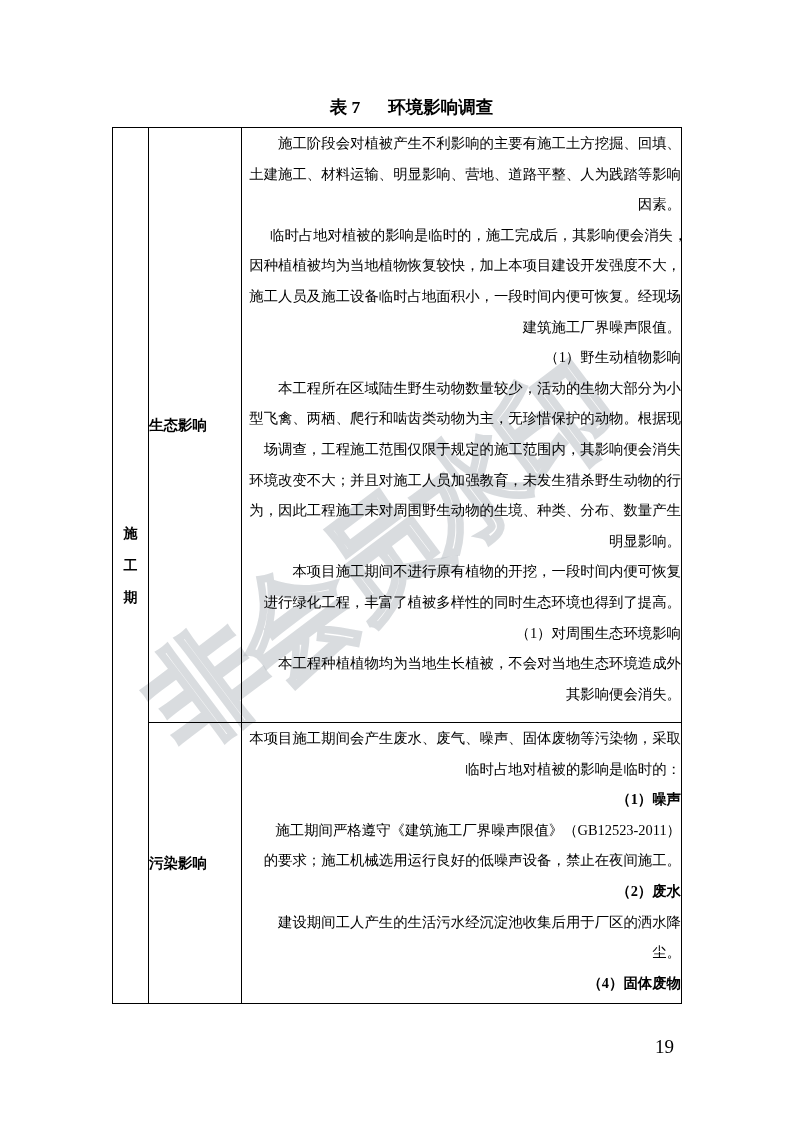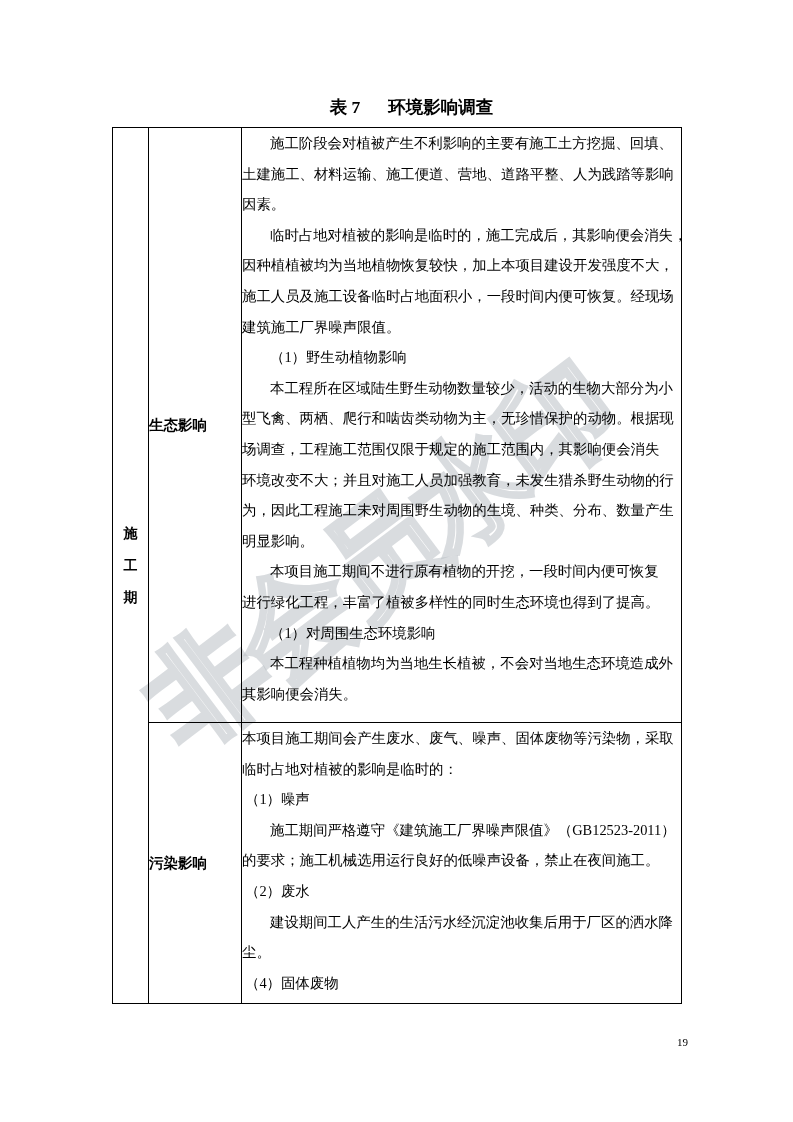--- a/index.html
+++ b/index.html
@@ -75,34 +75,35 @@
   }
   .label-cell {
     text-align: left;
     vertical-align: middle !important;
     font-weight: bold;
     font-size: 14.5px;
   }
   .content-cell {
     padding: 6px 3px 0 5px;
     overflow: hidden;
+    text-align: right;
   }
   .tline {
     font-size: 14.4px;
     line-height: 30.6px;
     white-space: nowrap;
     letter-spacing: 0;
   }
-  .ind1 { padding-left: 3px; }
+  .ind1 { padding-left: 3px; font-weight: bold; }
   .ind2 { padding-left: 28px; }
   .page-number {
     position: absolute;
-    left: 677px;
+    left: 655px;
     top: 1036px;
-    font-size: 11px;
+    font-size: 19px;
     z-index: 2;
   }
 </style>
 </head>
 <body>
 
 <div class="page">
 
   <div class="watermark">非会员水印</div>
 
@@ -119,21 +120,21 @@
     <tbody>
       <tr>
         <td class="phase-cell" rowspan="2">
           <span class="vtext">施工期</span>
         </td>
         <td class="label-cell" style="height:594px">
           <span>生态影响</span>
         </td>
         <td class="content-cell">
             <div class="tline ind2">施工阶段会对植被产生不利影响的主要有施工土方挖掘、回填、</div>
-            <div class="tline">土建施工、材料运输、施工便道、营地、道路平整、人为践踏等影响</div>
+            <div class="tline">土建施工、材料运输、明显影响、营地、道路平整、人为践踏等影响</div>
             <div class="tline">因素。</div>
             <div class="tline ind2">临时占地对植被的影响是临时的，施工完成后，其影响便会消失，</div>
             <div class="tline">因种植植被均为当地植物恢复较快，加上本项目建设开发强度不大，</div>
             <div class="tline">施工人员及施工设备临时占地面积小，一段时间内便可恢复。经现场</div>
             <div class="tline">建筑施工厂界噪声限值。</div>
             <div class="tline ind2">（1）野生动植物影响</div>
             <div class="tline ind2">本工程所在区域陆生野生动物数量较少，活动的生物大部分为小</div>
             <div class="tline">型飞禽、两栖、爬行和啮齿类动物为主，无珍惜保护的动物。根据现</div>
             <div class="tline">场调查，工程施工范围仅限于规定的施工范围内，其影响便会消失</div>
             <div class="tline">环境改变不大；并且对施工人员加强教育，未发生猎杀野生动物的行</div>

